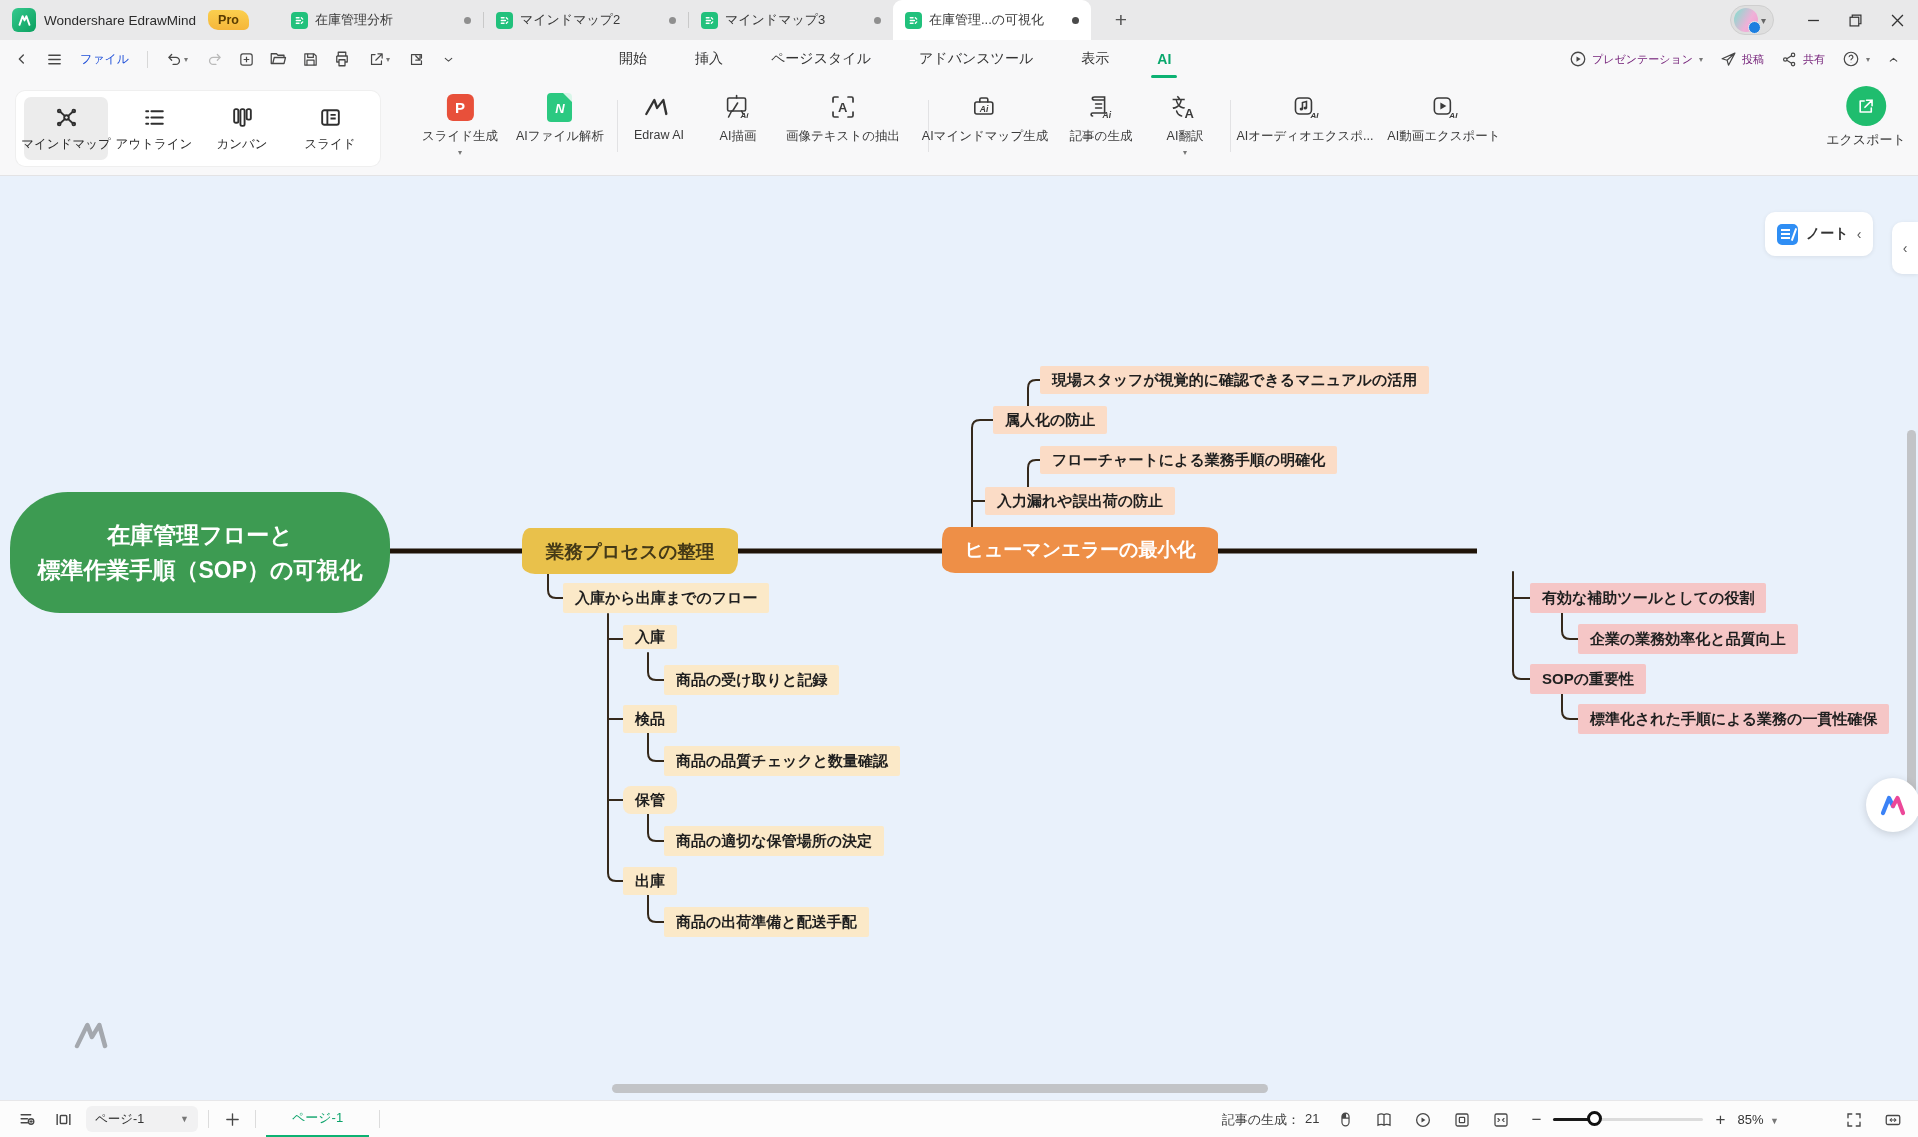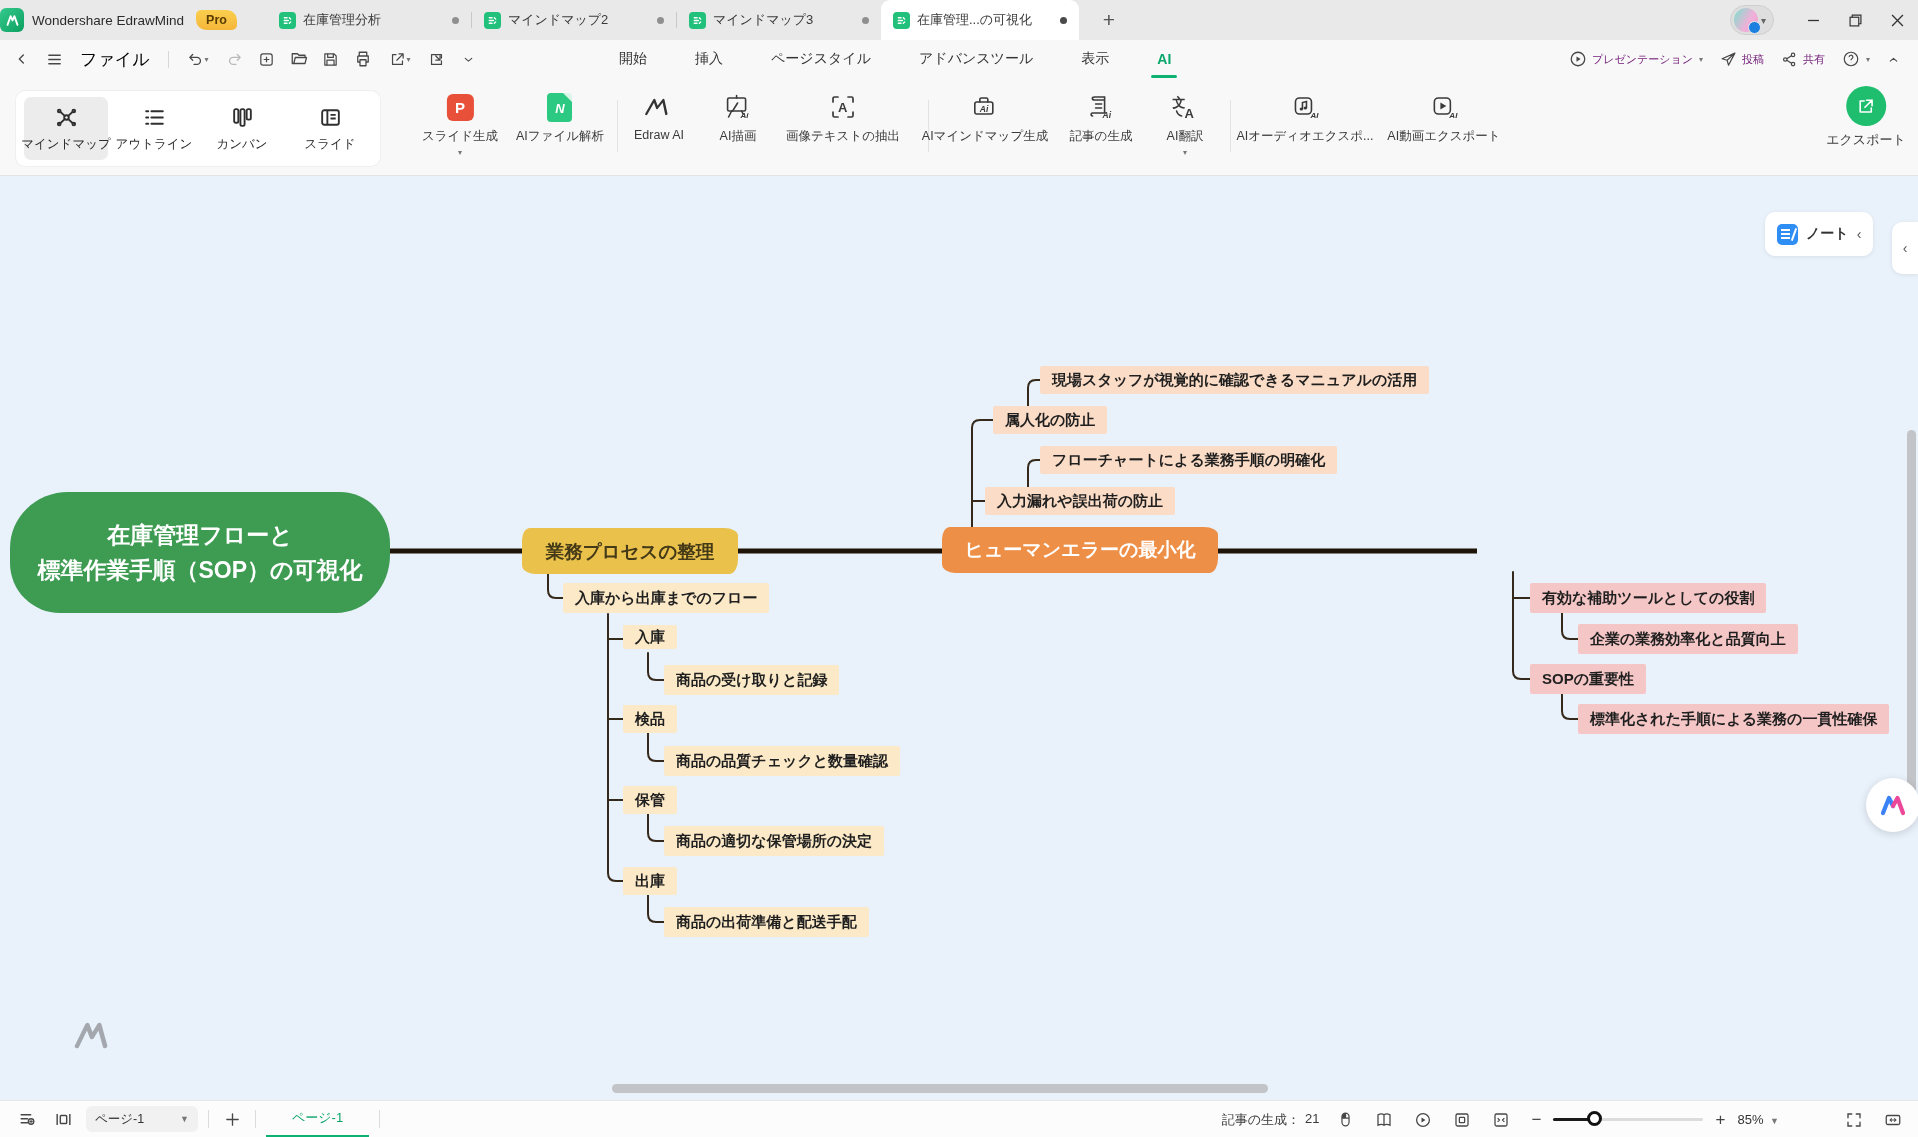--- a/index.html
+++ b/index.html
@@ -2,21 +2,21 @@
 <html><head>
 <meta charset="utf-8">
 <style>
   * { box-sizing: border-box; margin: 0; padding: 0; }
   html,body { width:1918px; height:1137px; overflow:hidden;
     font-family:"Liberation Sans","DejaVu Sans",sans-serif; }
   body { background:#e9f1fb; color:#333; }
 
   
   .titlebar { height:40px; background:#e9e9ea; display:flex; align-items:stretch; position:relative; }
-  .app-zone { display:flex; align-items:center; gap:8px; }
+  .app-zone { display:flex; align-items:center; gap:8px; padding-left:12px; }
   .app-logo { width:24px; height:24px; border-radius:6px;
     background:linear-gradient(135deg,#35c98e,#0ba05f); display:flex; align-items:center; justify-content:center; }
   .app-logo svg { display:block; }
   .app-name { font-size:13.5px; color:#2b2b2b; }
   .pro-badge { margin-left:4px; background:linear-gradient(180deg,#fbcf4e,#f5b63a); color:#5a3c00;
     font-size:12.5px; font-weight:bold; padding:3px 10px; border-radius:5px 10px 5px 10px; }
   .tabstrip { display:flex; align-items:stretch; margin-left:30px; }
   .doc-tab { display:flex; align-items:center; gap:7px; padding:0 12px; width:204px; position:relative; cursor:pointer; }
   .doc-tab .tab-label { font-size:13px; color:#3a3a3a; white-space:nowrap; overflow:hidden; flex:1; }
   .doc-tab .tab-dot { width:7px; height:7px; border-radius:50%; background:#8f8f8f; flex:none; }
@@ -36,21 +36,21 @@
     border-radius:50%; background:#1d7fe0; border:1.5px solid #e9e9ea; }
   .avatar-chevron { font-size:10px; color:#666; }
   .win-btn { width:42px; height:40px; display:flex; align-items:center; justify-content:center; cursor:pointer; color:#333; }
 
   
   .menubar { height:38px; background:#f8f8f9; display:flex; align-items:center; position:relative; }
   .mb-left { display:flex; align-items:center; gap:4px; padding-left:8px; }
   .mb-ibtn { width:28px; height:28px; display:flex; align-items:center; justify-content:center;
     border-radius:5px; cursor:pointer; position:relative; }
   .mb-ibtn svg { display:block; }
-  .mb-file { font-size:17px; color:#000000; padding:4px 8px; border-radius:5px; cursor:pointer; }
+  .mb-file { font-size:12px; color:#1d4ed8; padding:4px 8px; border-radius:5px; cursor:pointer; }
   .mb-sep { width:1px; height:17px; background:#d8d8d8; margin:0 6px; }
   .mb-caret { font-size:8px; color:#777; margin-left:1px; }
   .mb-center { position:absolute; left:619px; top:0; height:38px; display:flex; align-items:center; gap:48px; }
   .mb-item { font-size:14px; color:#333; cursor:pointer; height:38px; display:flex; align-items:center; position:relative; }
   .mb-item.active { color:#08a76c; font-weight:bold; }
   .mb-item.active::after { content:""; position:absolute; left:-6px; right:-6px; bottom:0; height:3px;
     background:#0db273; border-radius:2px; }
   .mb-right { position:absolute; right:14px; top:0; height:38px; display:flex; align-items:center; gap:9px; }
   .mb-right .grp { display:flex; align-items:center; gap:5px; cursor:pointer; padding:4px 4px; border-radius:5px; }
   .mb-right .lbl { font-size:11px; color:#701a75; }
@@ -507,21 +507,21 @@
     <span>在庫管理フローと</span>
     <span>標準作業手順（SOP）の可視化</span>
   </div>
 
   <div class="node main m-yellow sketch">業務プロセスの整理</div>
   <div class="node child cream" style="left:563px; top:407px;">入庫から出庫までのフロー</div>
   <div class="node child cream" style="left:623px; top:449px; height:24px;">入庫</div>
   <div class="node child cream" style="left:664px; top:489px;">商品の受け取りと記録</div>
   <div class="node child cream" style="left:623px; top:529px; height:28px;">検品</div>
   <div class="node child cream" style="left:664px; top:570px;">商品の品質チェックと数量確認</div>
-  <div class="node child cream" style="left:623px; top:610px; height:28px;">保管</div>
+  <div class="node child cream" style="left:623px; top:610px; height:28px;border-radius:8px;">保管</div>
   <div class="node child cream" style="left:664px; top:650px;">商品の適切な保管場所の決定</div>
   <div class="node child cream" style="left:623px; top:691px; height:28px;">出庫</div>
   <div class="node child cream" style="left:664px; top:731px;">商品の出荷準備と配送手配</div>
 
   <div class="node main m-orange sketch">ヒューマンエラーの最小化</div>
   <div class="node child peach" style="left:1040px; top:190px; height:28px;">現場スタッフが視覚的に確認できるマニュアルの活用</div>
   <div class="node child peach" style="left:993px; top:230px; height:28px;">属人化の防止</div>
   <div class="node child peach" style="left:1040px; top:270px; height:28px;">フローチャートによる業務手順の明確化</div>
   <div class="node child peach" style="left:985px; top:311px; height:28px;">入力漏れや誤出荷の防止</div>
 

